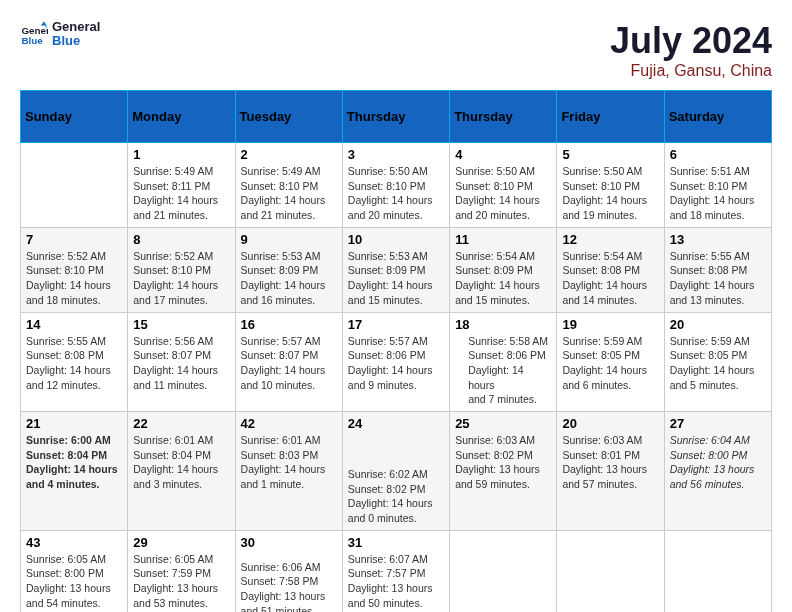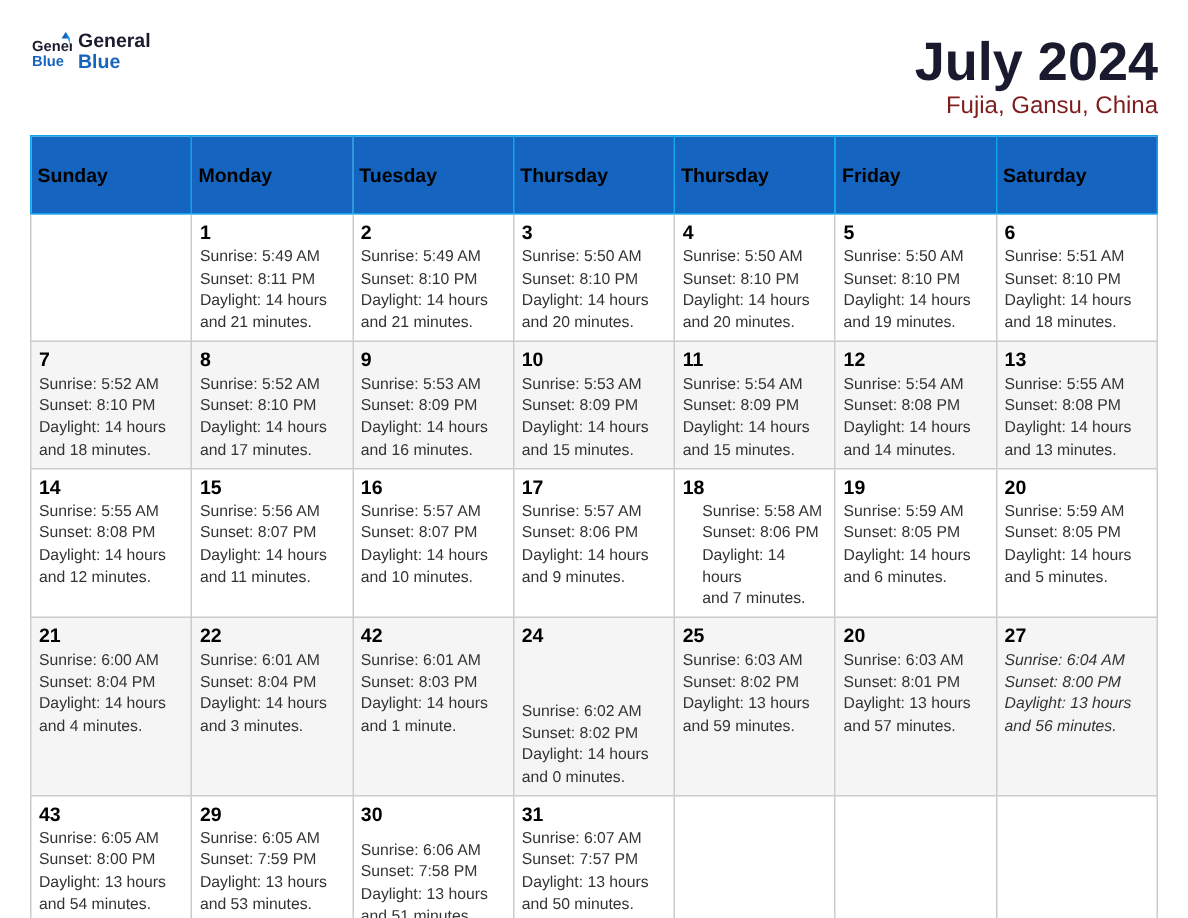--- a/index.html
+++ b/index.html
@@ -255,21 +255,21 @@
           <span class="day-num">20</span>
           <div class="day-info" style="white-space: pre-line;">Sunrise: 5:59 AM
 Sunset: 8:05 PM
 Daylight: 14 hours
 and 5 minutes.</div>
         </td>
       </tr>
       <tr>
         <td>
           <span class="day-num">21</span>
-          <div class="day-info" style="white-space: pre-line;">Sunrise: 6:00 AM
+          <div class="day-info" style="white-space: pre-line; font-weight: bold;">Sunrise: 6:00 AM
 Sunset: 8:04 PM
 Daylight: 14 hours
 and 4 minutes.</div>
         </td>
         <td>
           <span class="day-num">22</span>
           <div class="day-info" style="white-space: pre-line;">Sunrise: 6:01 AM
 Sunset: 8:04 PM
 Daylight: 14 hours
 and 3 minutes.</div>

